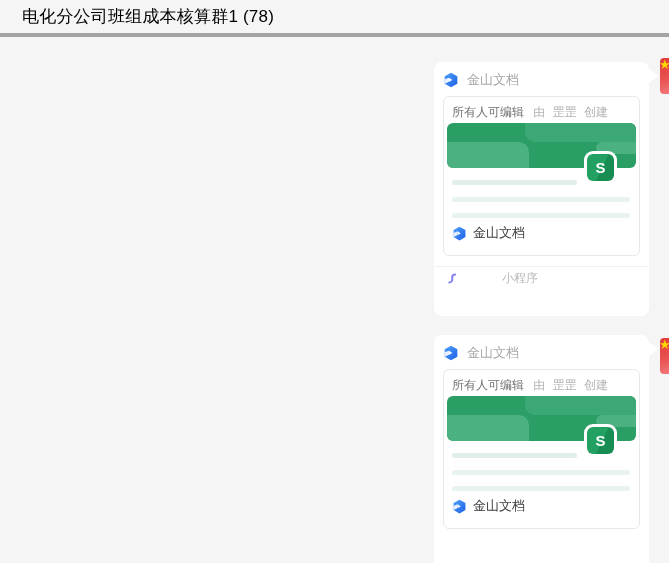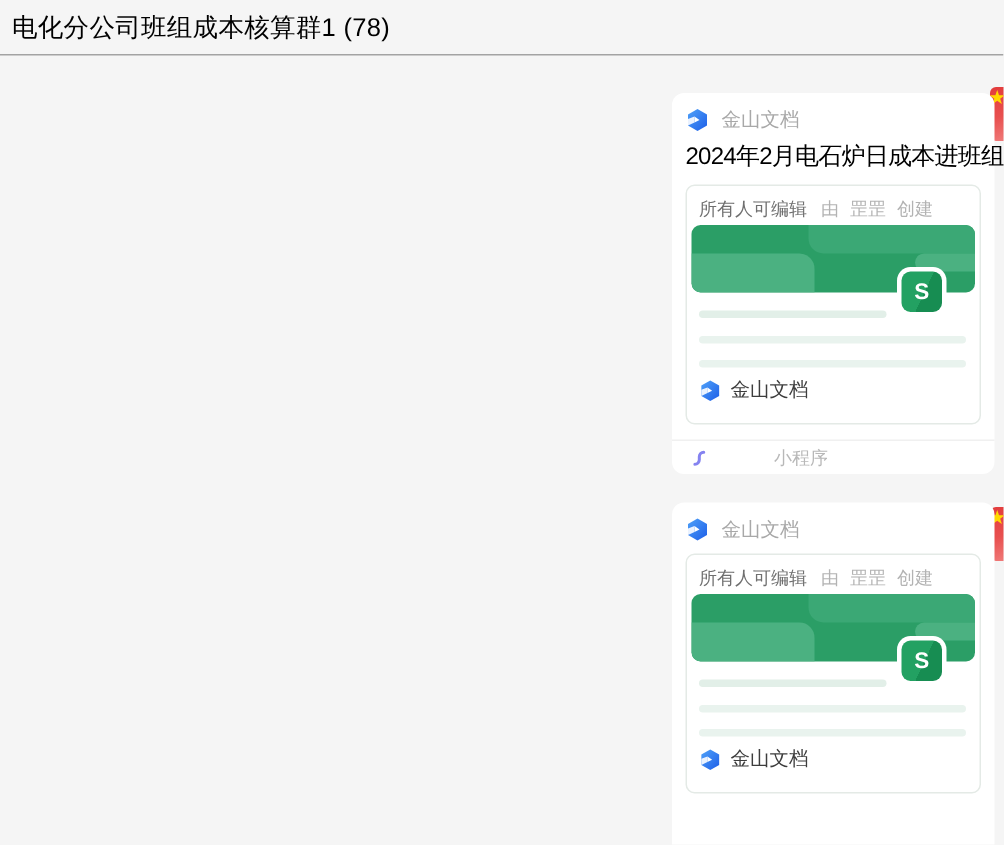--- a/index.html
+++ b/index.html
@@ -1,34 +1,34 @@
 <!DOCTYPE html>
 <html><head>
 <meta charset="utf-8">
 <style>
   * { margin:0; padding:0; box-sizing:border-box; }
   html,body { width:669px; height:563px; overflow:hidden; }
   body { font-family:"Liberation Sans","DejaVu Sans",sans-serif; background:#f5f5f5; position:relative; }
 
   
-  .chat-header { height:37px; background:#f5f5f5; border-bottom:1px solid #a3a3a3;
-                 display:flex; align-items:center; padding-left:8px; }
+  .chat-header { height:37px; background:#f5f5f5; border-bottom:4px solid #a3a3a3;
+                 display:flex; align-items:center; padding-left:22px; }
   .chat-header .title { font-size:17px; color:#000; letter-spacing:0.2px; }
 
   
   .chat-area { position:absolute; left:0; top:38px; right:0; bottom:0; }
 
   .avatar { position:absolute; left:660px; width:36px; height:36px; border-radius:4px;
             background:linear-gradient(160deg,#e23b3b 0%,#e8504f 45%,#f4908f 100%); overflow:hidden; }
   .avatar .star { position:absolute; left:-1px; top:0px; color:#ffd800; font-size:13px; line-height:13px; }
 
   .tail { position:absolute; left:649px; width:0; height:0;
           border-top:7px solid transparent; border-bottom:7px solid transparent; border-left:9px solid #fff; }
 
-  .bubble { position:absolute; left:448px; width:215px; height:254px; background:#fff;
+  .bubble { position:absolute; left:434px; width:215px; height:254px; background:#fff;
             border-radius:8px; padding:10px 9px 0 9px; }
 
   .src-row { display:flex; align-items:center; gap:8px; height:16px; }
   .src-row .src-label { font-size:13px; color:#a8a8a8; }
 
   .ks-logo { width:16px; height:16px; position:relative; flex:0 0 auto; }
   .ks-logo svg { display:block; }
 
   .card-title { margin-top:7px; font-size:16px; line-height:20px; color:#000;
                 white-space:nowrap; letter-spacing:-0.5px; }
@@ -95,21 +95,20 @@
           </linearGradient>
             </defs>
           <path d="M12 1 L21.5 6.5 L21.5 17.5 L12 23 L2.5 17.5 L2.5 6.5 Z" fill="url(#g1)"></path>
           <path d="M2.5 11 L9 8.5 L9 14.5 L2.5 17.5 Z" fill="#eaf2ff"></path>
           <path d="M9 8.5 L14 12 L9 14.5 Z" fill="#ffffff"></path>
         </svg>
       </span>
       <span class="src-label">金山文档</span>
     </div>
 
-    <div class="card-title">2024年2月电石炉日成本进班组</div>
 
     <div class="doc-box">
       <div class="meta-row">
         <span class="strong">所有人可编辑</span>
         <span>由</span>
         <span class="sp">罡罡</span>
         <span class="sp">创建</span>
       </div>
       <div class="banner">
         <div class="patch-tr"></div>

